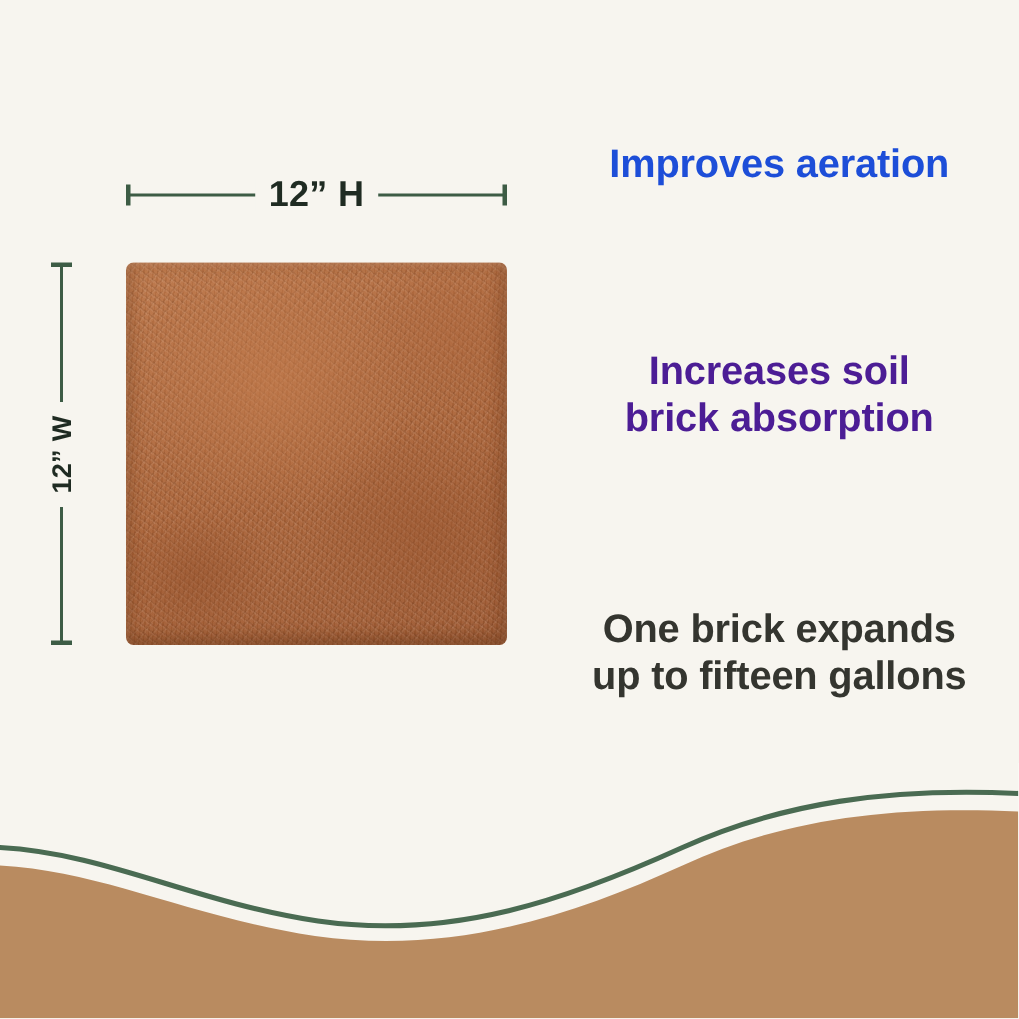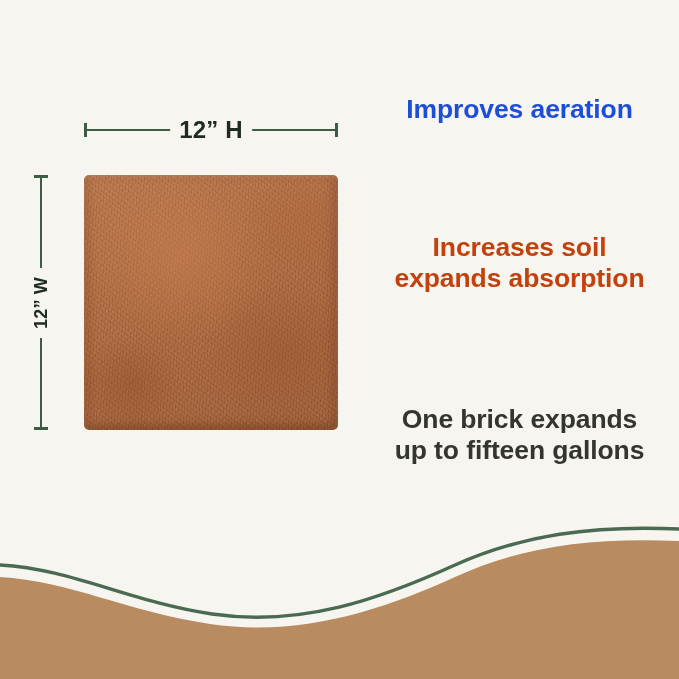--- a/index.html
+++ b/index.html
@@ -215,23 +215,23 @@
 
     <div id="brick"></div>
   </div>
 
   <div id="benefits">
 
     <div class="benefit" id="benefit-1" style="color: #1d4ed8;">
       <span class="line">Improves aeration</span>
     </div>
 
-    <div class="benefit" id="benefit-2" style="color: #c2410c;">
+    <div class="benefit" id="benefit-2" style="color: #4c1d95;">
       <span class="line">Increases soil</span>
-      <span class="line">expands absorption</span>
+      <span class="line">brick absorption</span>
     </div>
 
     <div class="benefit" id="benefit-3" style="color: rgb(52, 53, 47);">
       <span class="line">One brick expands</span>
       <span class="line">up to fifteen gallons</span>
     </div>
   </div>
 
   <svg id="wave" viewBox="0 0 679 160" preserveAspectRatio="none">
     <path id="wave-fill" d="M0,58 C70,62 125,92 210,105 C300,118 380,92 455,58 C520,28 590,18 679,22 L679,160 L0,160 Z" fill="#b98b60"></path>

